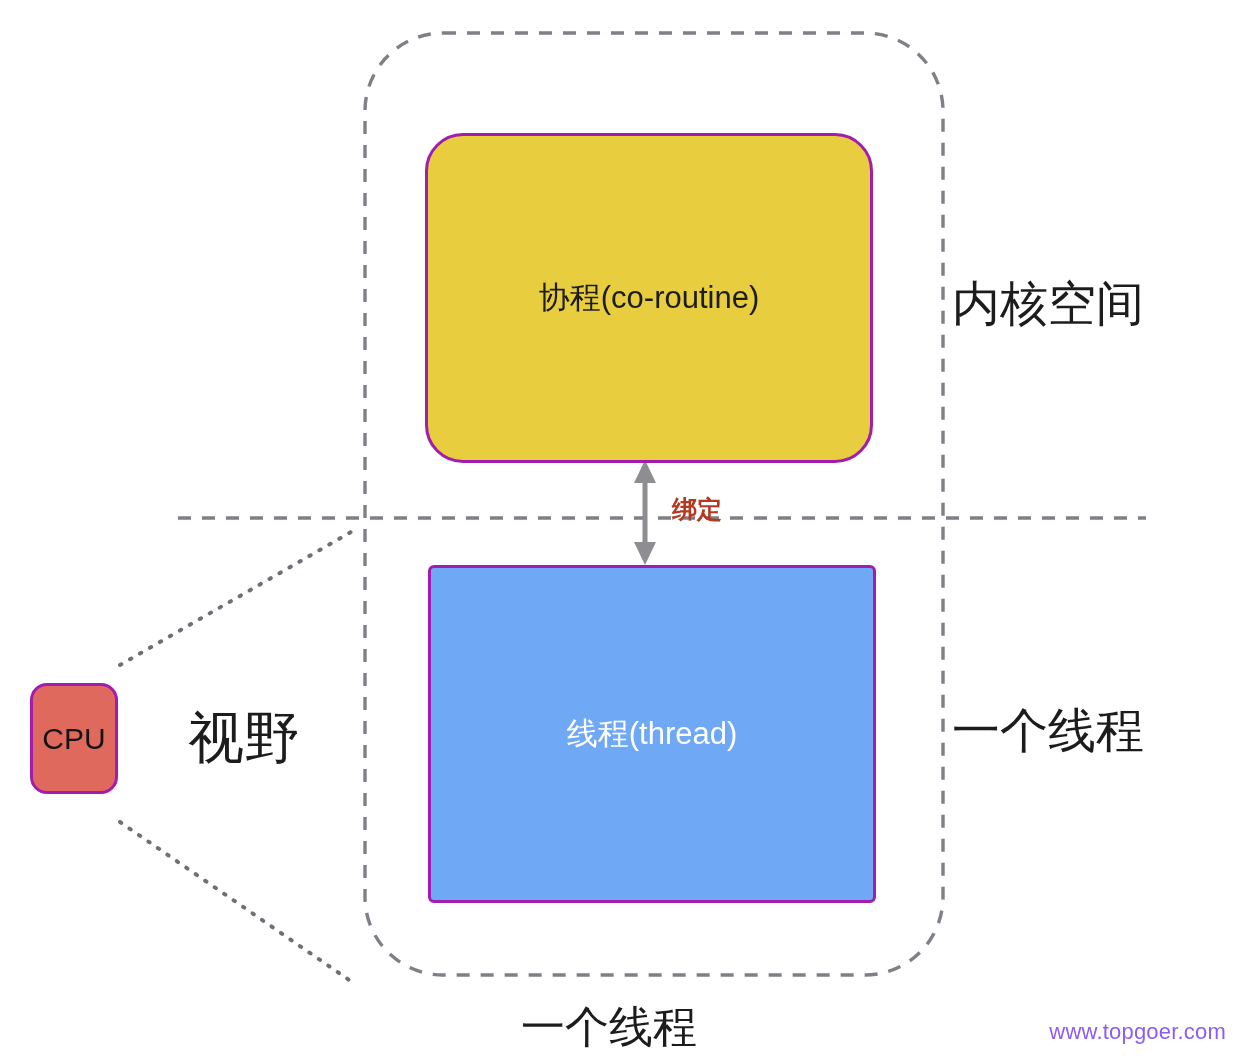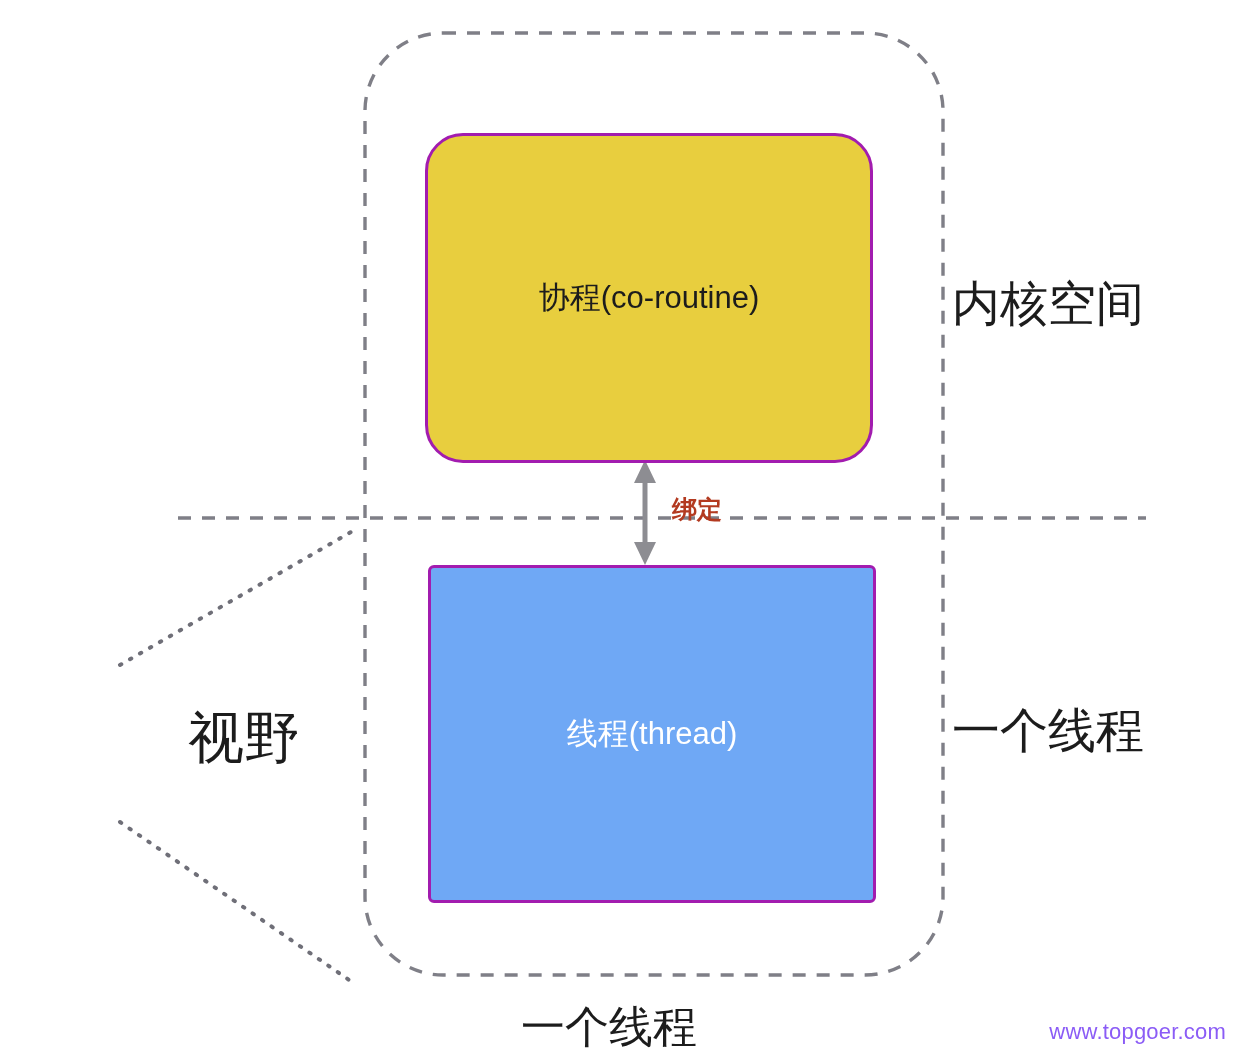--- a/index.html
+++ b/index.html
@@ -138,20 +138,23 @@
   </svg>
 
   <div class="block" id="coroutine-block">
     <span>协程(co-routine)</span>
   </div>
 
   <div class="block" id="thread-block">
     <span>线程(thread)</span>
   </div>
 
+  <div class="block" id="cpu-block">
+    <span>CPU</span>
+  </div>
 
   <div class="label" id="user-space-label">内核空间</div>
 
   <div class="label" id="kernel-space-label">一个线程</div>
 
   <div class="label" id="binding-label">绑定</div>
 
   <div class="label" id="view-label">视野</div>
 
   <div class="label" id="one-thread-label">一个线程</div>

